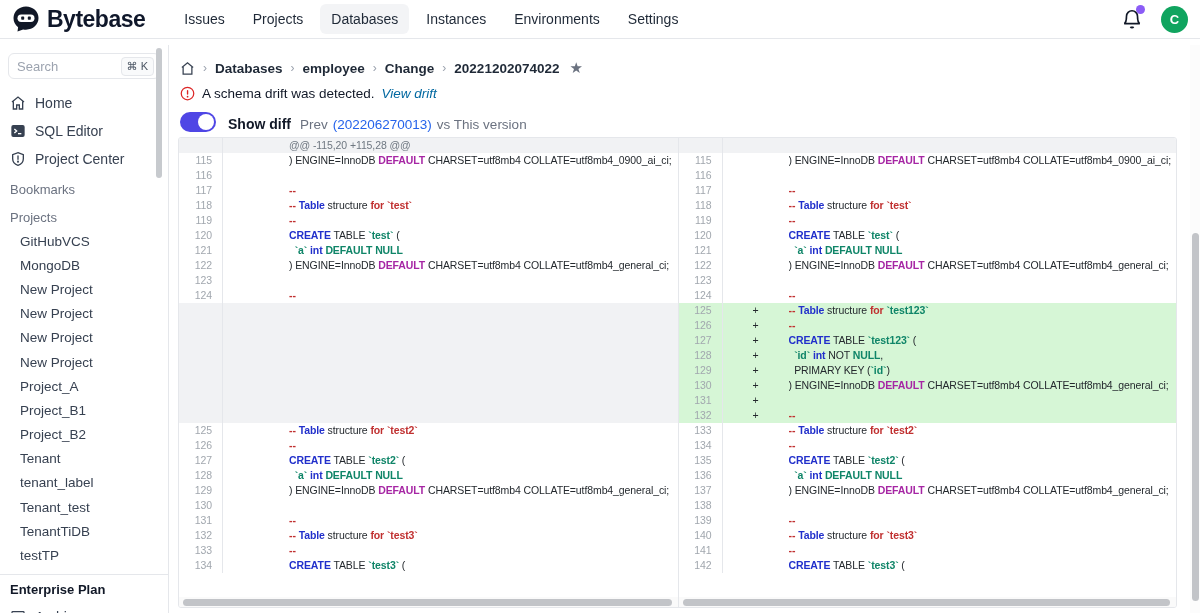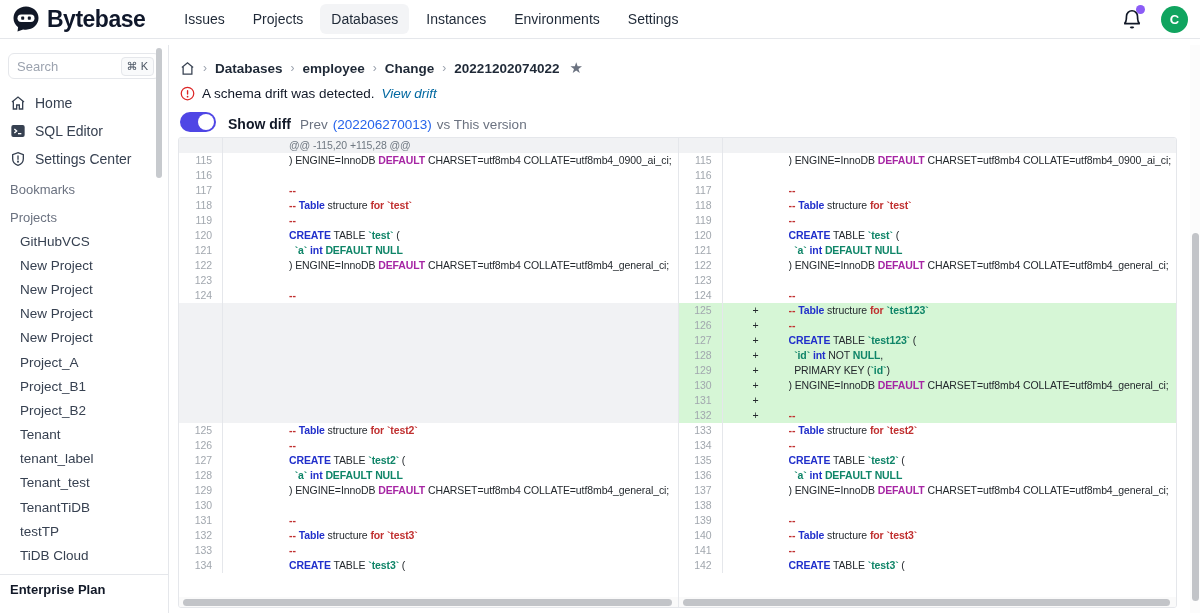--- a/index.html
+++ b/index.html
@@ -148,27 +148,28 @@
         <span>SQL Editor</span>
       </div>
       <div class="side-menu-item">
         <span>
           <svg width="16" height="16" viewBox="0 0 24 24" fill="none" stroke="#374151" stroke-width="2">
             <path d="M12 2.5 20 5.5v6c0 5-3.5 8.5-8 10-4.5-1.5-8-5-8-10v-6z"></path>
             <path d="M12 7.5v5" stroke-linecap="round"></path>
             <circle cx="12" cy="16" r="0.6" fill="#374151"></circle>
           </svg>
         </span>
-        <span>Settings Center</span>
+        <span>Project Center</span>
       </div>
     </div>
   <div class="side-section-label">Bookmarks</div>
   <div class="side-section-label">Projects</div>
   <div id="project-list">
       <div class="project-item">GitHubVCS</div>
+      <div class="project-item">MongoDB</div>
       <div class="project-item">New Project</div>
       <div class="project-item">New Project</div>
       <div class="project-item">New Project</div>
       <div class="project-item">New Project</div>
       <div class="project-item">Project_A</div>
       <div class="project-item">Project_B1</div>
       <div class="project-item">Project_B2</div>
       <div class="project-item">Tenant</div>
       <div class="project-item">tenant_label</div>
       <div class="project-item">Tenant_test</div>

